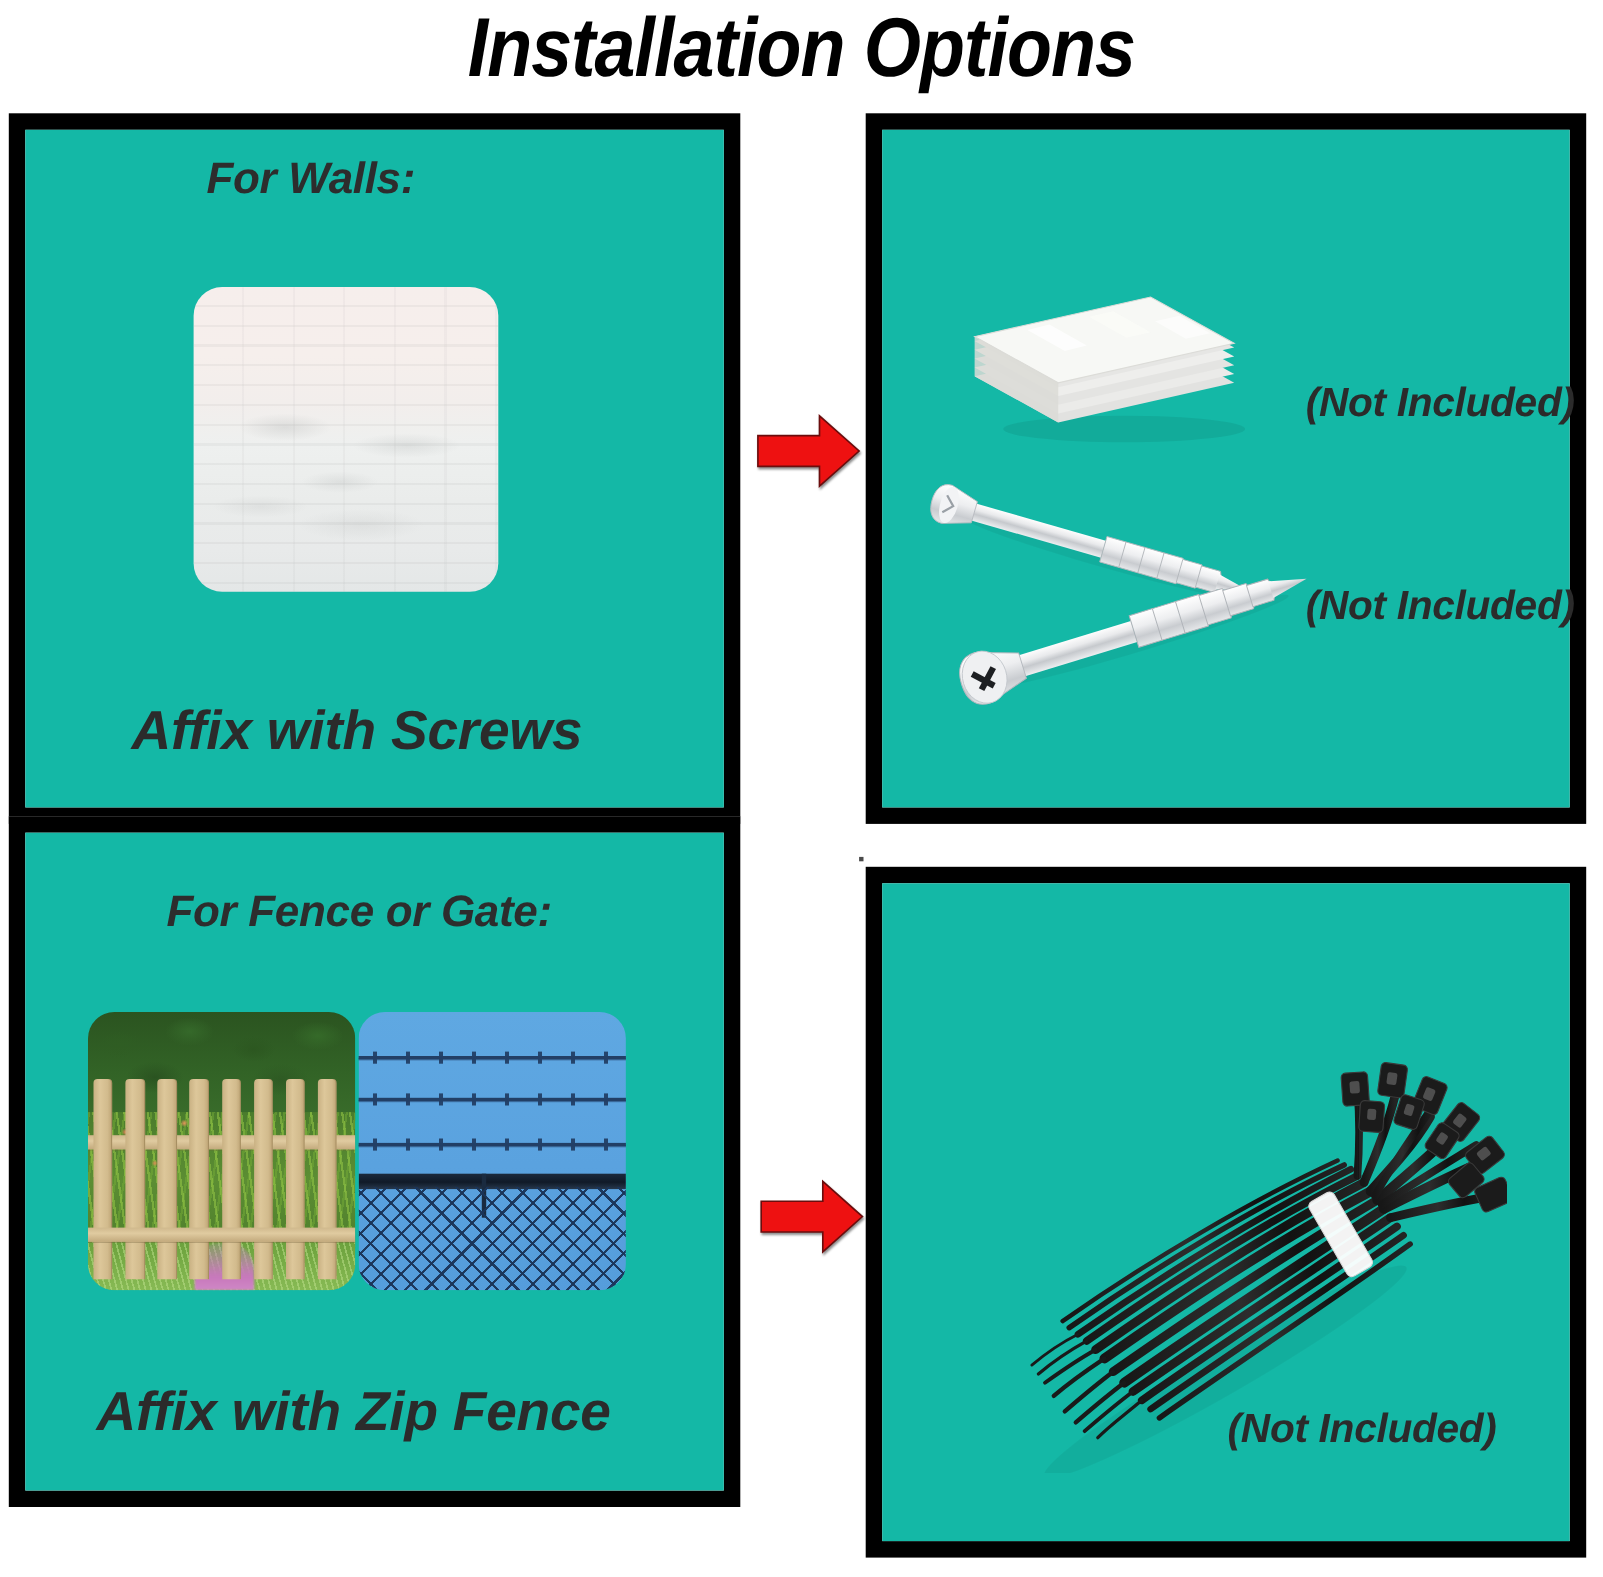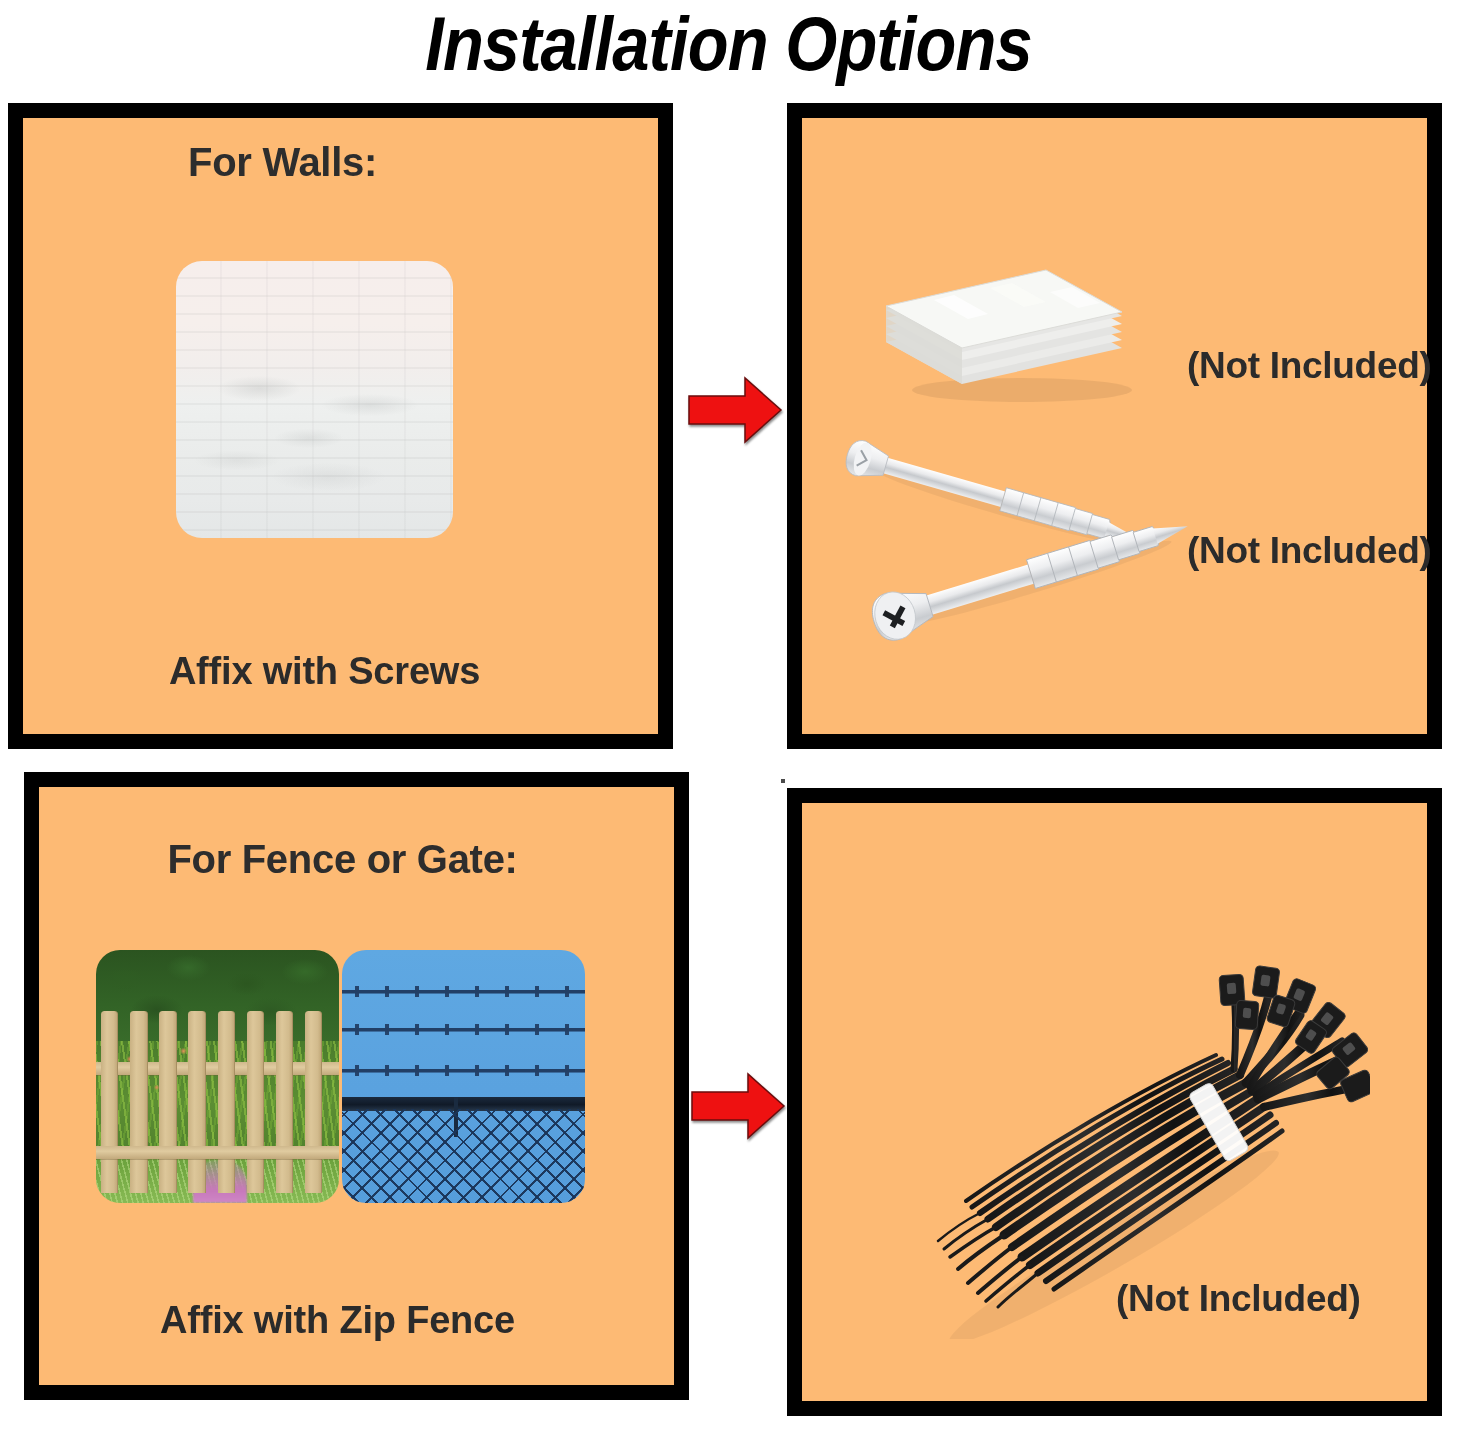--- a/index.html
+++ b/index.html
@@ -37,28 +37,29 @@
 
   
   .panel {
     position: absolute;
     background: #ffffff;
     border: 15px solid #000000;
     box-sizing: border-box;
   }
   #panel-walls       { left: 8px;   top: 103px;  width: 665px;  height: 646px; }
   #panel-screws      { left: 787px; top: 103px;  width: 655px;  height: 646px; }
-  #panel-fence       { left: 8px;   top: 772px;  width: 665px;  height: 628px; margin-left: 16px; }
+  #panel-fence       { left: 8px;   top: 742px;  width: 665px;  height: 628px; }
   #panel-ziptie      { left: 787px; top: 788px;  width: 655px;  height: 628px; }
 
   .panel-inner {
     position: relative;
     width: 100%;
     height: 100%;
-    background: #fdba74;
+    background: #14b8a6;
+    font-style: italic;
   }
 
   
   .panel-heading {
     position: absolute;
     width: 100%;
     text-align: center;
     font-family: "Liberation Sans", sans-serif;
     font-weight: bold;
     font-size: 40px;
@@ -68,21 +69,21 @@
   }
   #heading-walls { top: 22px; left: -58px; }
   #heading-fence { top: 50px; left: -14px; }
 
   .caption {
     position: absolute;
     width: 100%;
     text-align: center;
     font-family: "Liberation Sans", sans-serif;
     font-weight: bold;
-    font-size: 38px;
+    font-size: 50px;
     color: #2b2b2b;
     letter-spacing: -0.2px;
     white-space: nowrap;
     line-height: 1.28;
   }
   #caption-walls { bottom: 38px; left: -16px; }
   #caption-fence { bottom: 40px; left: -19px; }
 
   .not-included {
     position: absolute;

